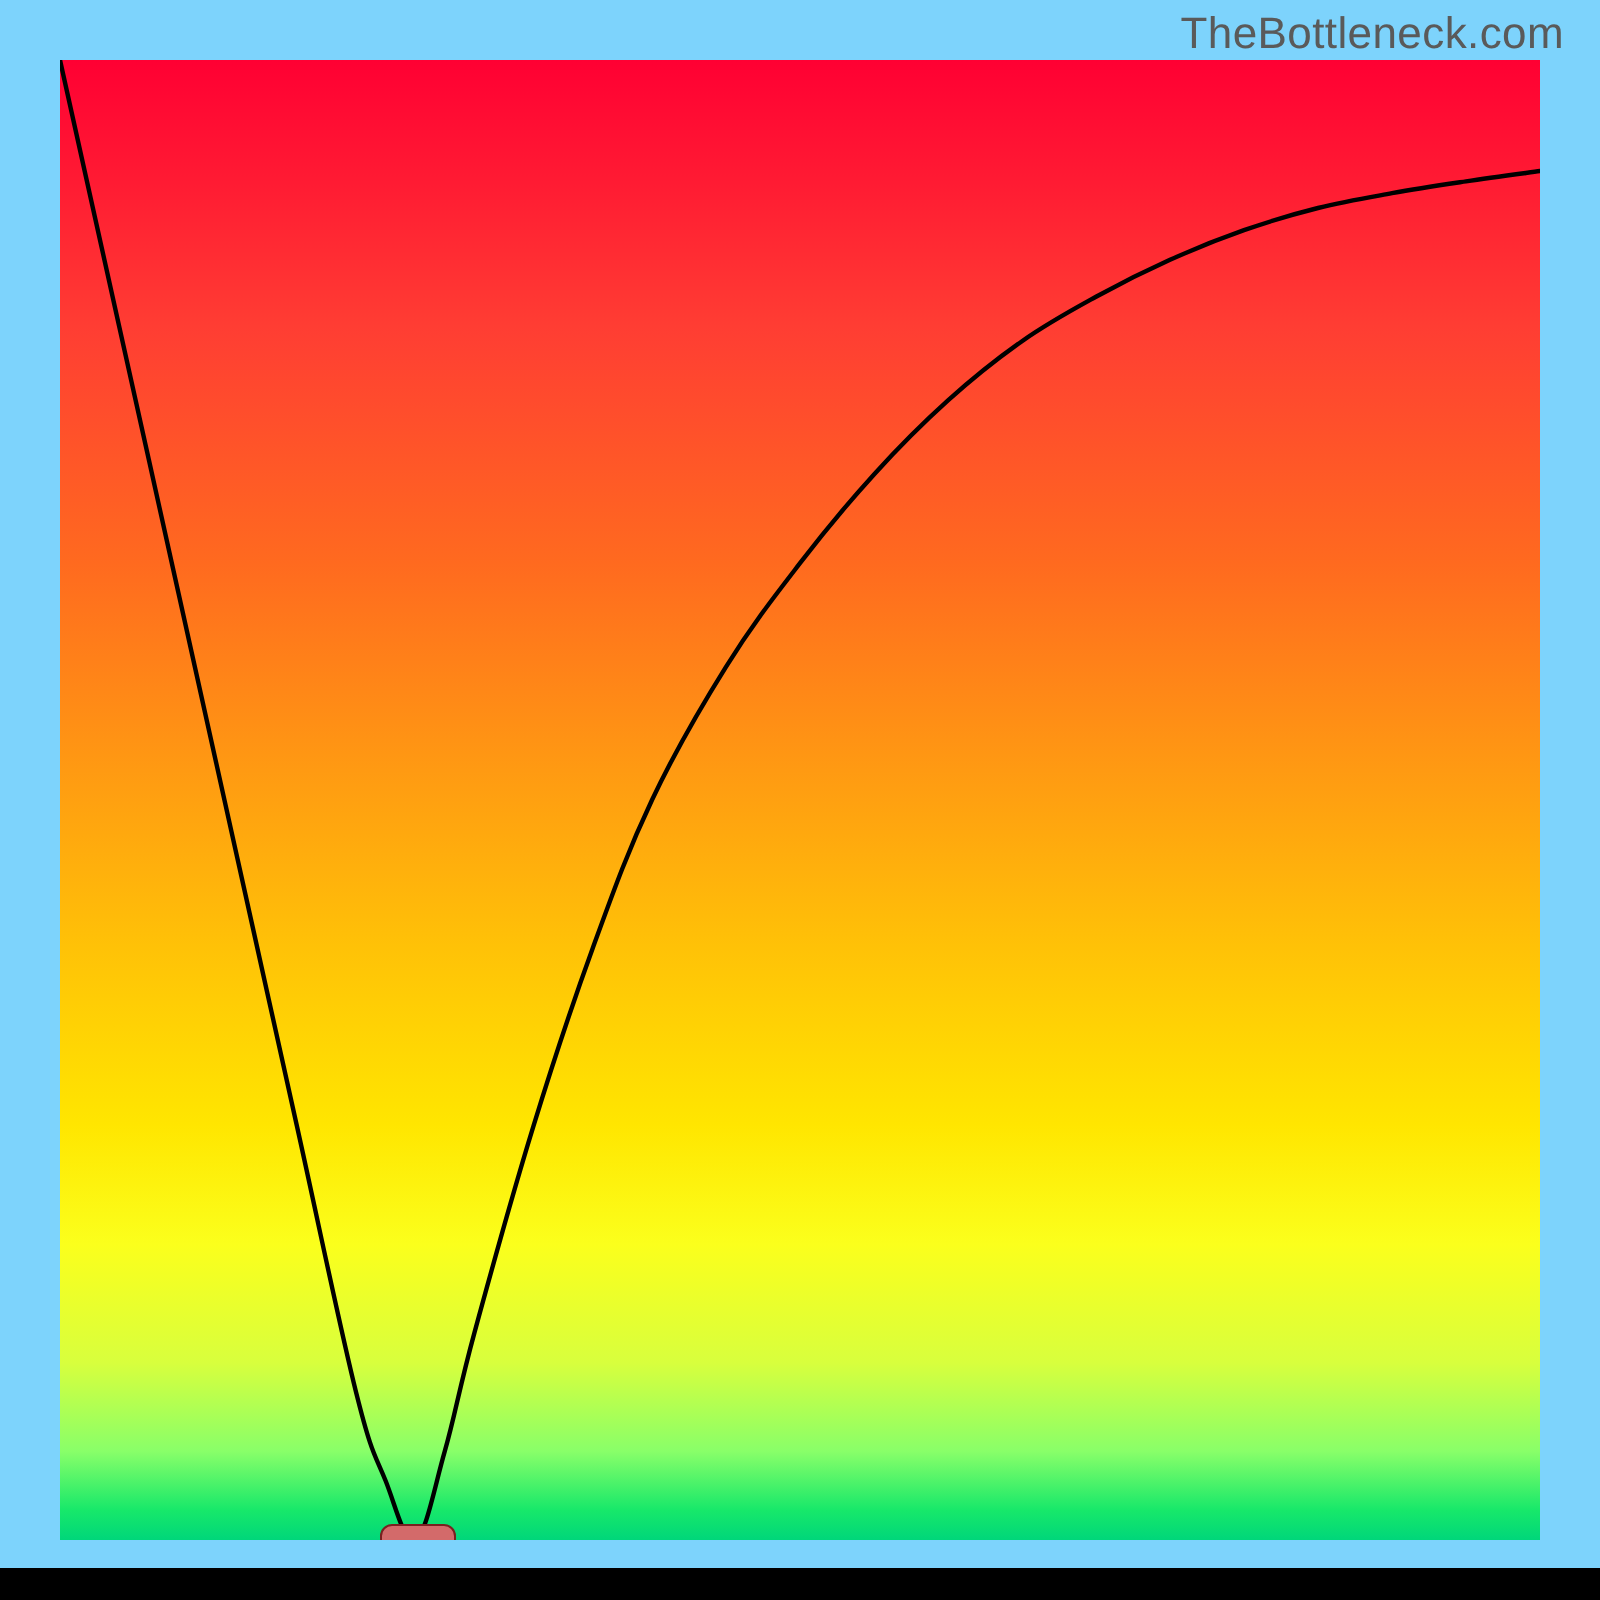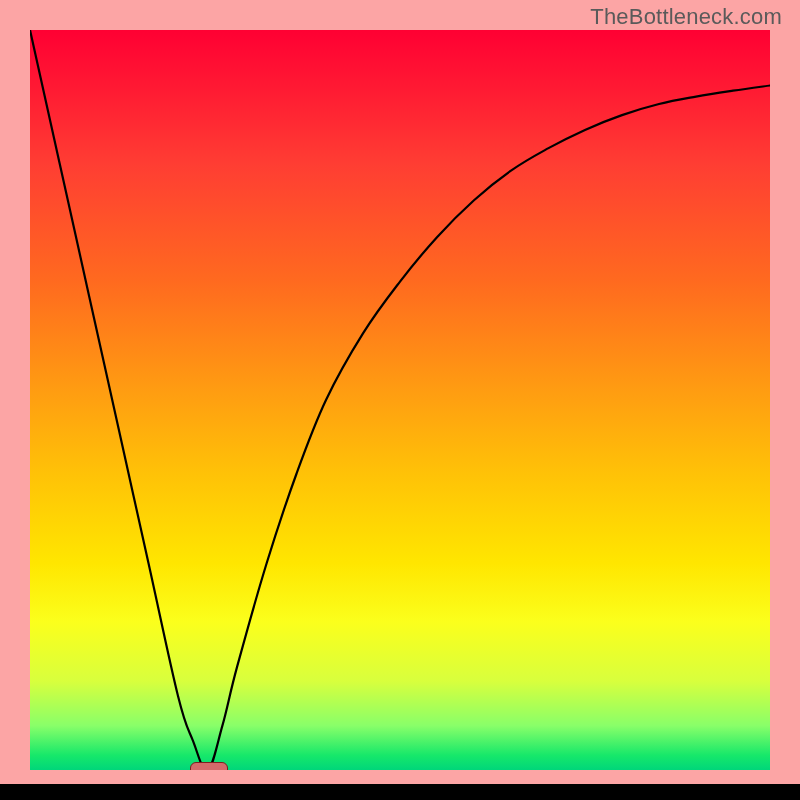--- a/index.html
+++ b/index.html
@@ -8,21 +8,21 @@
     width: 800px;
     height: 800px;
     background: #000;
     font-family: Arial, Helvetica, sans-serif;
     overflow: hidden;
   }
   .frame {
     position: relative;
     width: 800px;
     height: 784px;
-    background: #fca5a5;
+    background: #7dd3fc;
   }
   .watermark {
     position: absolute;
     top: 4px;
     right: 18px;
     color: #5a5a5a;
     font-size: 22px;
     font-weight: 500;
     letter-spacing: 0.2px;
     z-index: 5;

